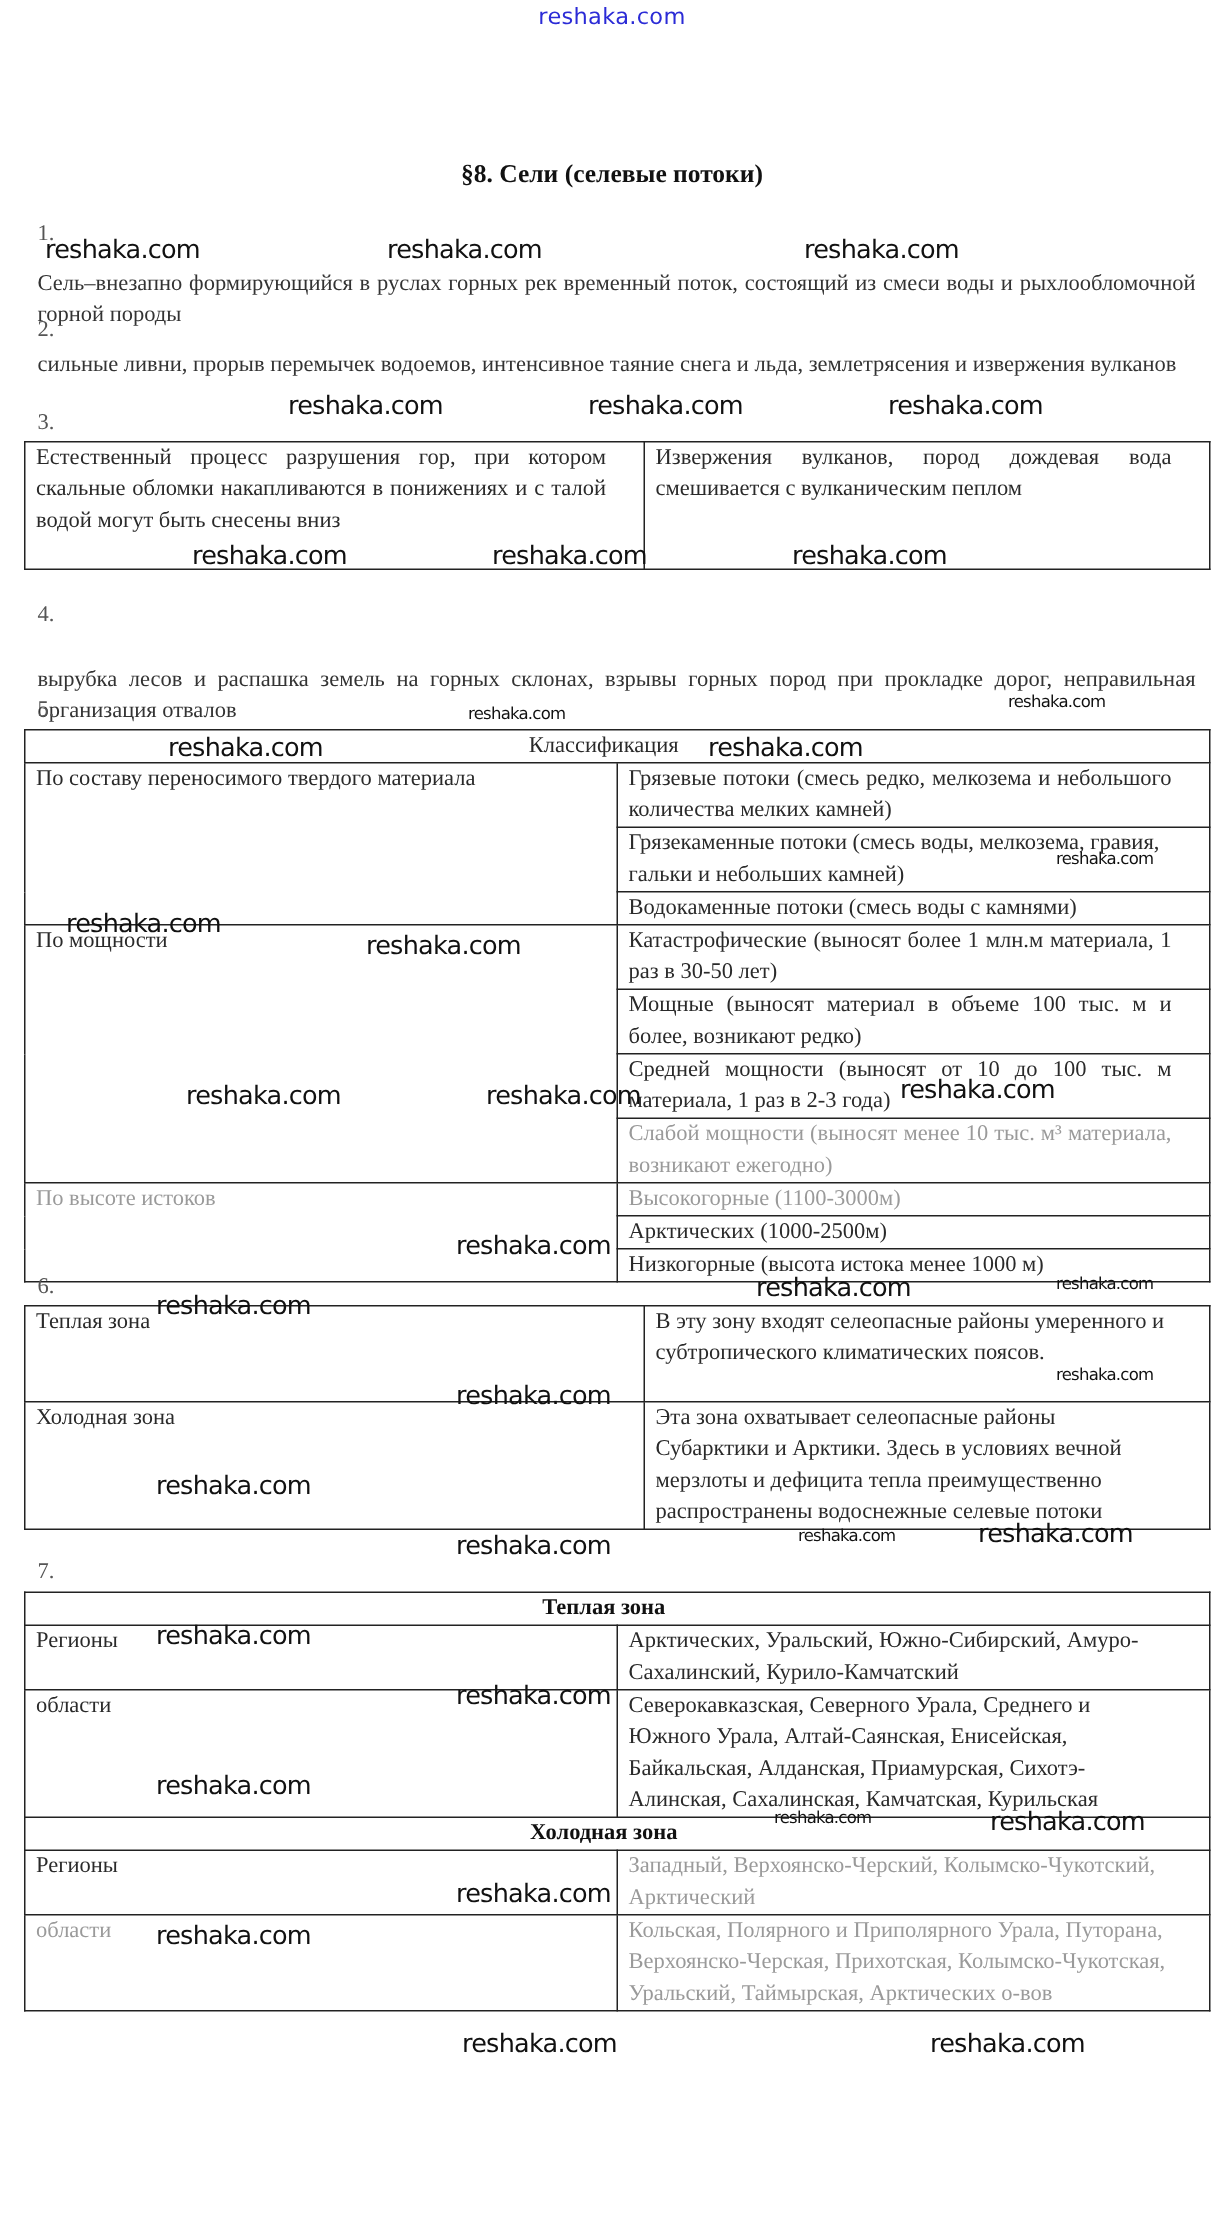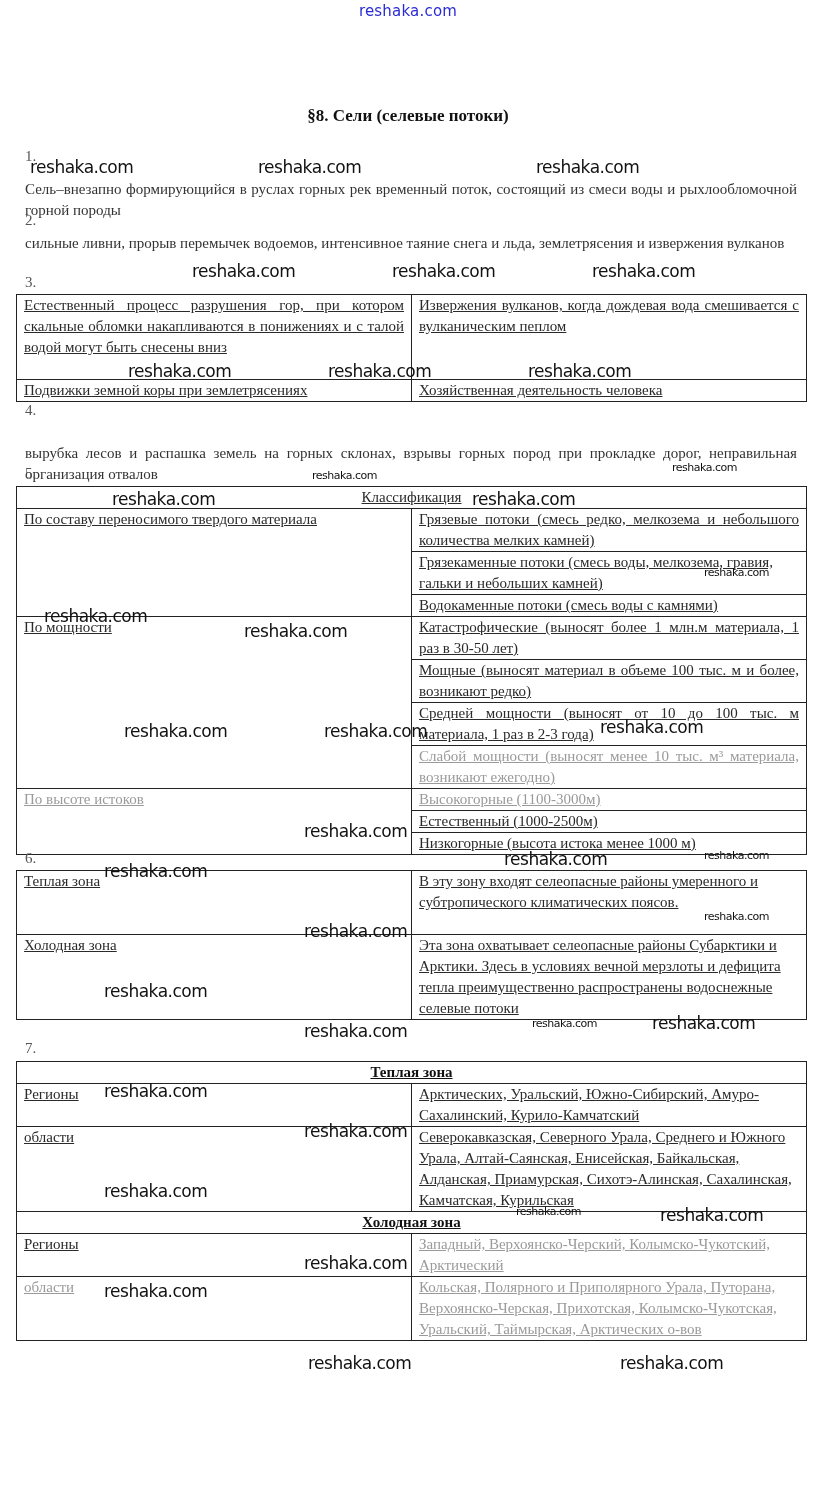--- a/index.html
+++ b/index.html
@@ -20,21 +20,21 @@
   .num { position: absolute; left: 25px; font-size: 15px; color: #555; }
   .para {
     position: absolute; left: 25px; width: 772px; font-size: 15px; line-height: 21px;
     text-align: justify; color: #333;
   }
   table.doc {
     position: absolute; left: 16px; width: 791px; border-collapse: collapse;
     font-size: 15px; line-height: 21px; color: #2a2a2a; table-layout: fixed;
   }
   table.doc td {
-    border: 1.5px solid #222; vertical-align: top; padding: 0 7px 0 7px; text-decoration: underline;
+    border: 1.5px solid #222; vertical-align: top; padding: 0 25px 0 7px;
   }
   table.doc td.left { width: 380px; }
   table.doc td.just { text-align: justify; }
   table.doc td.center { text-align: center; }
   table.doc td.bold { font-weight: bold; color: #111; }
   .faded { color: #9a9a9a; }
   .wm {
     position: absolute; font-family: "DejaVu Sans", sans-serif; font-size: 17px;
     color: #111; letter-spacing: -0.5px; z-index: 5; white-space: nowrap;
   }
@@ -50,25 +50,21 @@
 <div class="para" style="top:179px">Сель–внезапно формирующийся в руслах горных рек временный поток, состоящий из смеси воды и рыхлообломочной горной породы</div>
 
 <div class="num" style="top:212px">2.</div>
 <div class="para" style="top:233px">сильные ливни, прорыв перемычек водоемов, интенсивное таяние снега и льда, землетрясения и извержения вулканов</div>
 
 <div class="num" style="top:274px">3.</div>
 <table class="doc" style="top:294px">
   <tbody>
       <tr>
     <td class="left just" style="height:84px">Естественный процесс разрушения гор, при котором скальные обломки накапливаются в понижениях и с талой водой могут быть снесены вниз</td>
-    <td class="just">Извержения вулканов, когда дождевая вода смешивается с вулканическим пеплом</td>
-  </tr>
-  <tr>
-    <td class="left">Подвижки земной коры при землетрясениях</td>
-    <td>Хозяйственная деятельность человека</td>
+    <td class="just">Извержения вулканов, пород дождевая вода смешивается с вулканическим пеплом</td>
   </tr>
 </tbody>
   </table>
 
 <div class="num" style="top:402px">4.</div>
 <div class="para" style="top:443px">вырубка лесов и распашка земель на горных склонах, взрывы горных пород при прокладке дорог, неправильная организация отвалов</div>
 
 <div class="num" style="top:465px">5.</div>
 <table class="doc" style="top:486px">
   <tbody>
@@ -96,21 +92,21 @@
         <td class="just">Средней мощности (выносят от 10 до 100 тыс. м материала, 1 раз в 2-3 года)</td>
       </tr>
   <tr>
         <td class="just faded">Слабой мощности (выносят менее 10 тыс. м³ материала, возникают ежегодно)</td>
       </tr>
   <tr>
     <td class="left faded" rowspan="3">По высоте истоков</td>
     <td class="faded">Высокогорные (1100-3000м)</td>
   </tr>
   <tr>
-        <td>Естественный (1000-2500м)</td>
+        <td>Арктических (1000-2500м)</td>
       </tr>
   <tr>
         <td>Низкогорные (высота истока менее 1000 м)</td>
       </tr>
 </tbody>
   </table>
 
 <div class="num" style="top:850px">6.</div>
 <table class="doc" style="top:870px">
   <tbody>

